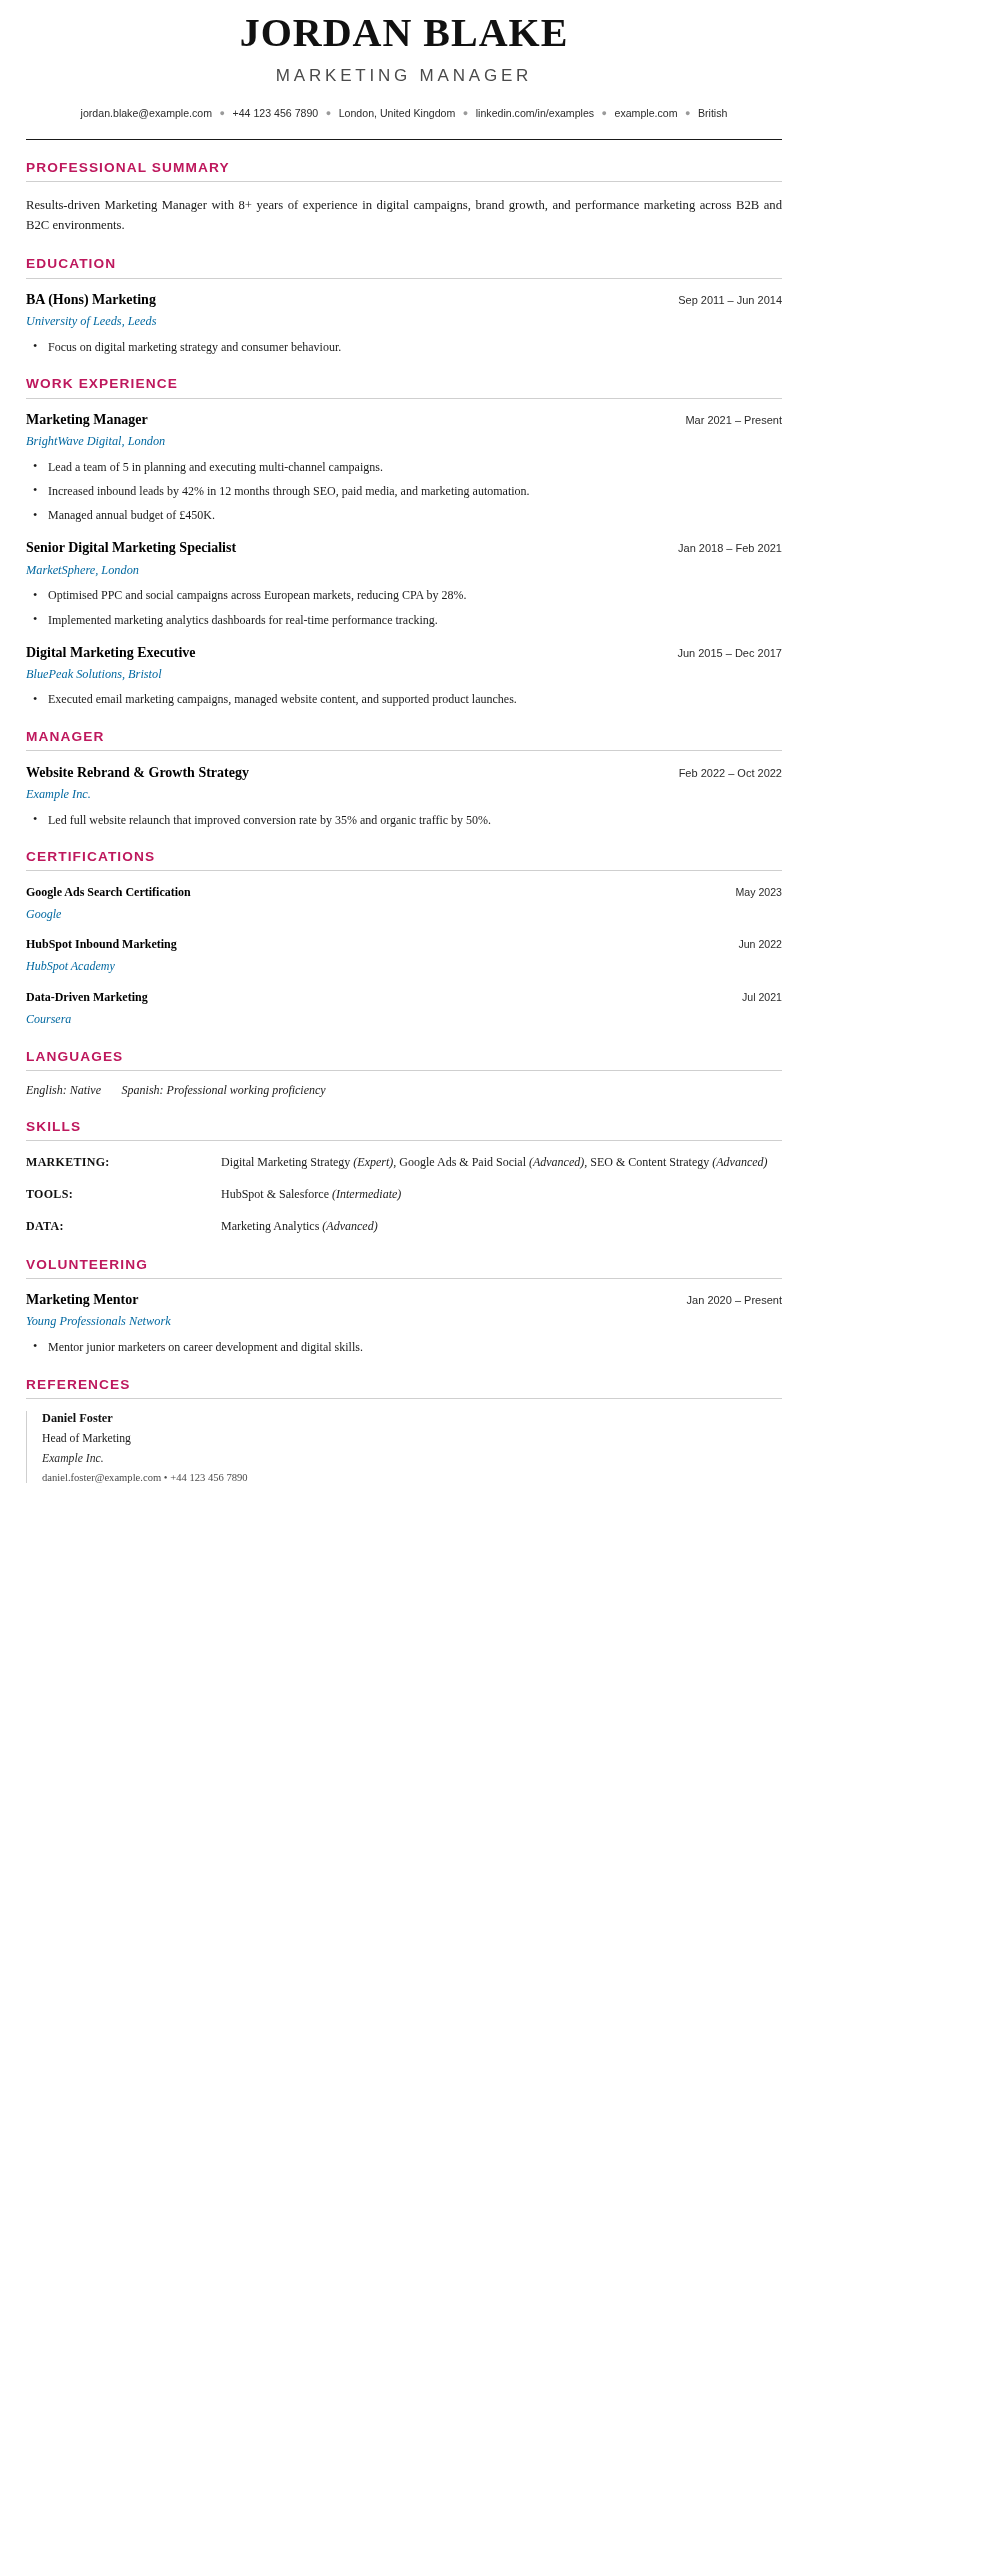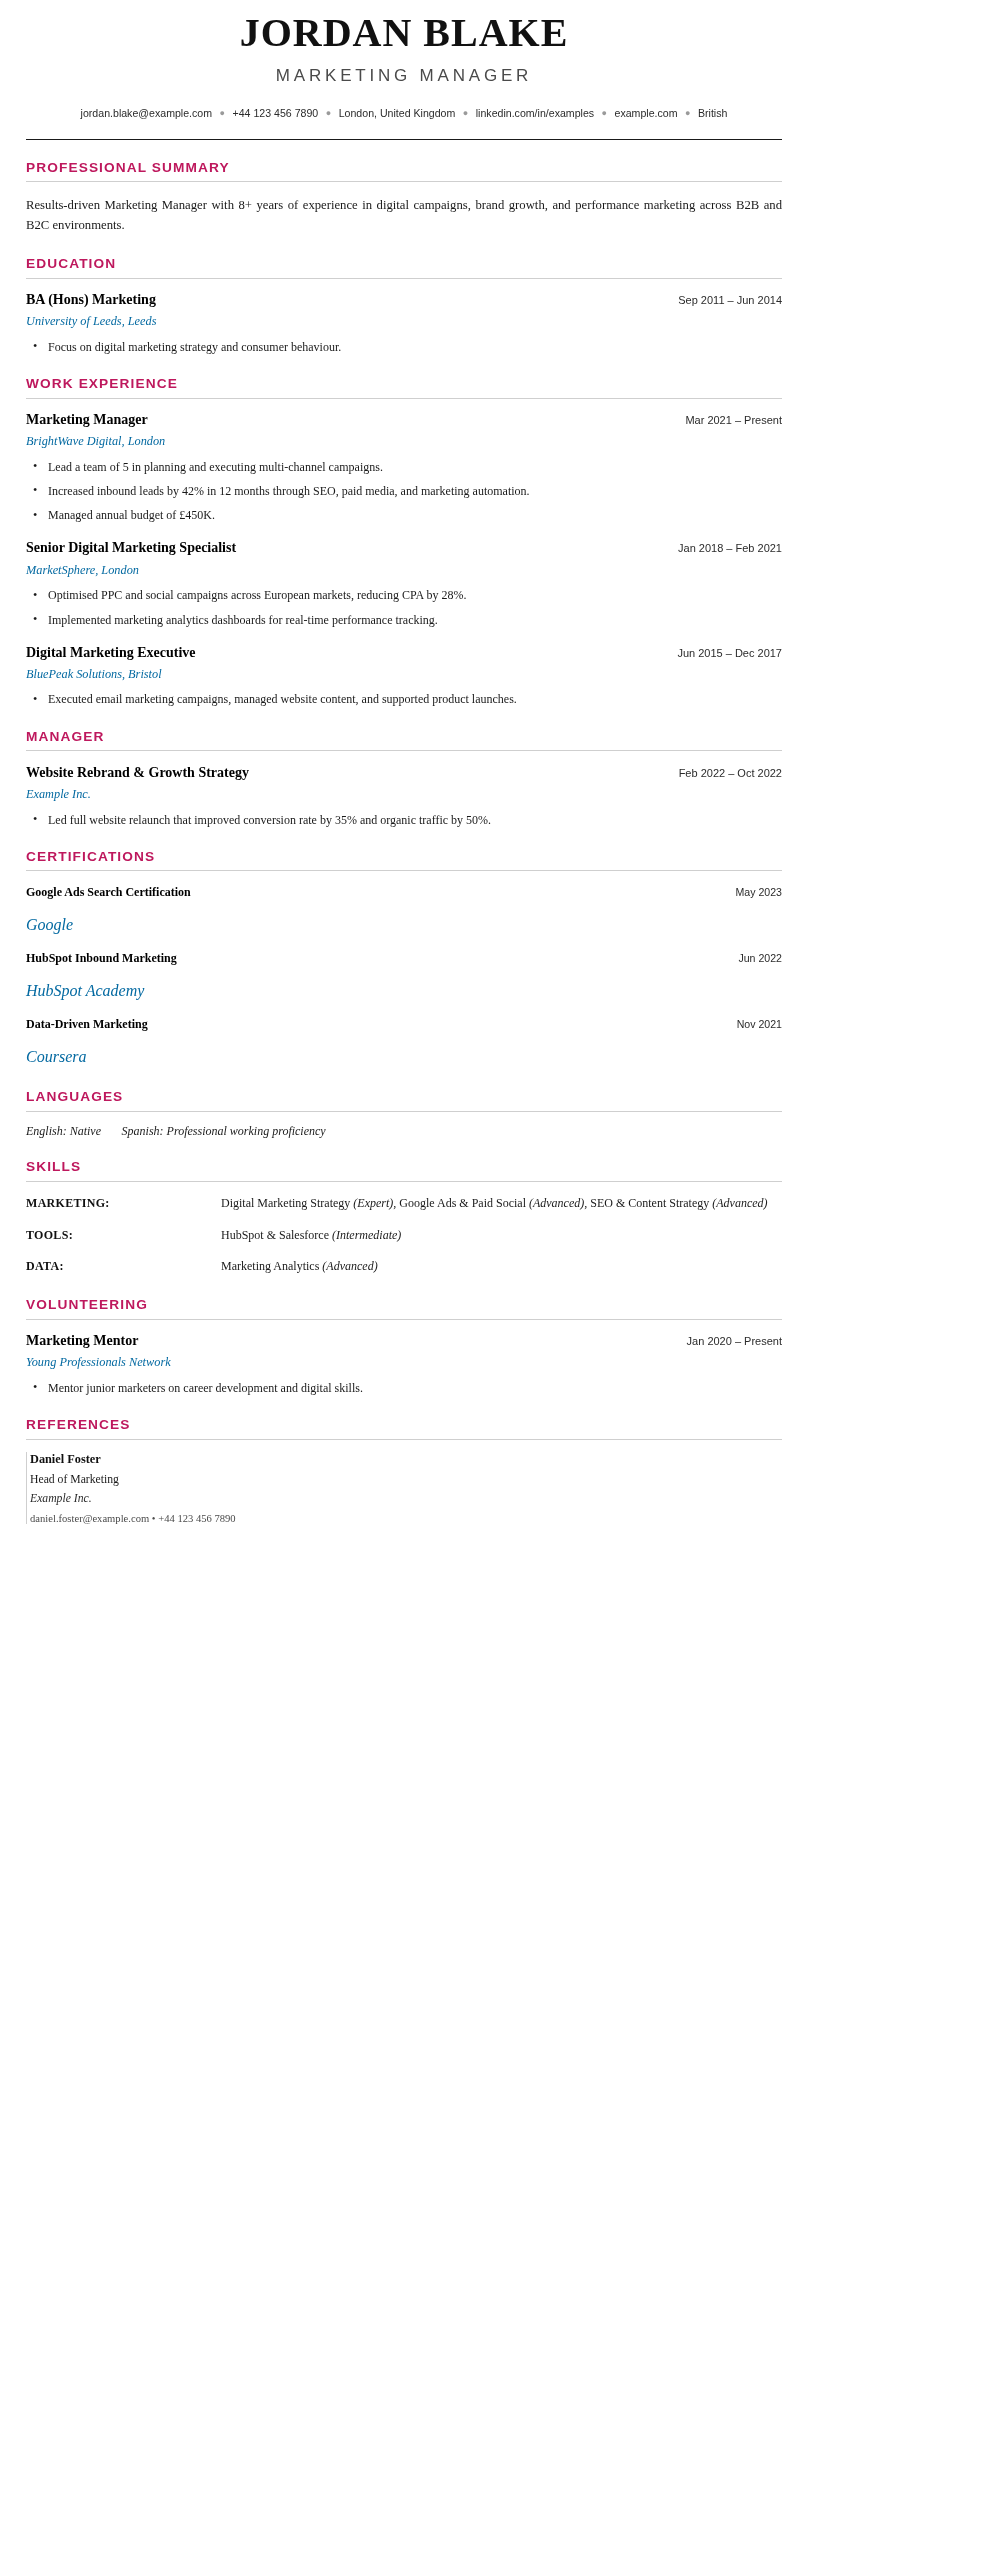--- a/index.html
+++ b/index.html
@@ -135,21 +135,21 @@
     top: -0.7px;
     color: #1a1a1a;
     font-size: 12.3px;
   }
 
   
   .cert-entry { margin-bottom: 13.7px; }
   .cert-entry:last-child { margin-bottom: 0; }
   .cert-entry .entry-title { font-size: 12px; }
   .cert-entry .entry-date { font-size: 10.6px; }
-  .cert-entry .entry-sub { font-size: 16px; margin-top: 14px; }
+  .cert-entry .entry-sub { font-size: 12px; margin-top: 6px; }
 
   
   .skill-row {
     display: flex;
     align-items: flex-start;
     margin-bottom: 12.3px;
   }
   .skill-row:last-child { margin-bottom: 0; }
   .skill-label {
     width: 195px;
@@ -171,21 +171,21 @@
   .languages-line {
     font-style: italic;
     font-size: 12px;
     color: #1a1a1a;
   }
   .lang-item { margin-right: 20.6px; }
 
   
   .reference {
     border-left: 1.4px solid #cfcfcf;
-    padding-left: 3px;
+    padding-left: 15px;
   }
   .ref-name {
     font-weight: 700;
     font-size: 12.3px;
     color: #111111;
     margin-bottom: 6.2px;
   }
   .ref-role {
     font-size: 11.7px;
     color: #1a1a1a;
@@ -308,21 +308,21 @@
         <div class="entry cert-entry">
           <div class="entry-head">
             <div class="entry-title">HubSpot Inbound Marketing</div>
             <div class="entry-date">Jun 2022</div>
           </div>
           <div class="entry-sub">HubSpot Academy</div>
         </div>
         <div class="entry cert-entry">
           <div class="entry-head">
             <div class="entry-title">Data-Driven Marketing</div>
-            <div class="entry-date">Nov 2021</div>
+            <div class="entry-date">Jul 2021</div>
           </div>
           <div class="entry-sub">Coursera</div>
         </div>
       </div>
   </div>
 
   <div class="section">
     <div class="section-title">LANGUAGES</div>
     <hr class="section-rule">
     <div class="languages-line"><span class="lang-item">English: Native</span><span class="lang-item">Spanish: Professional working proficiency</span></div>

